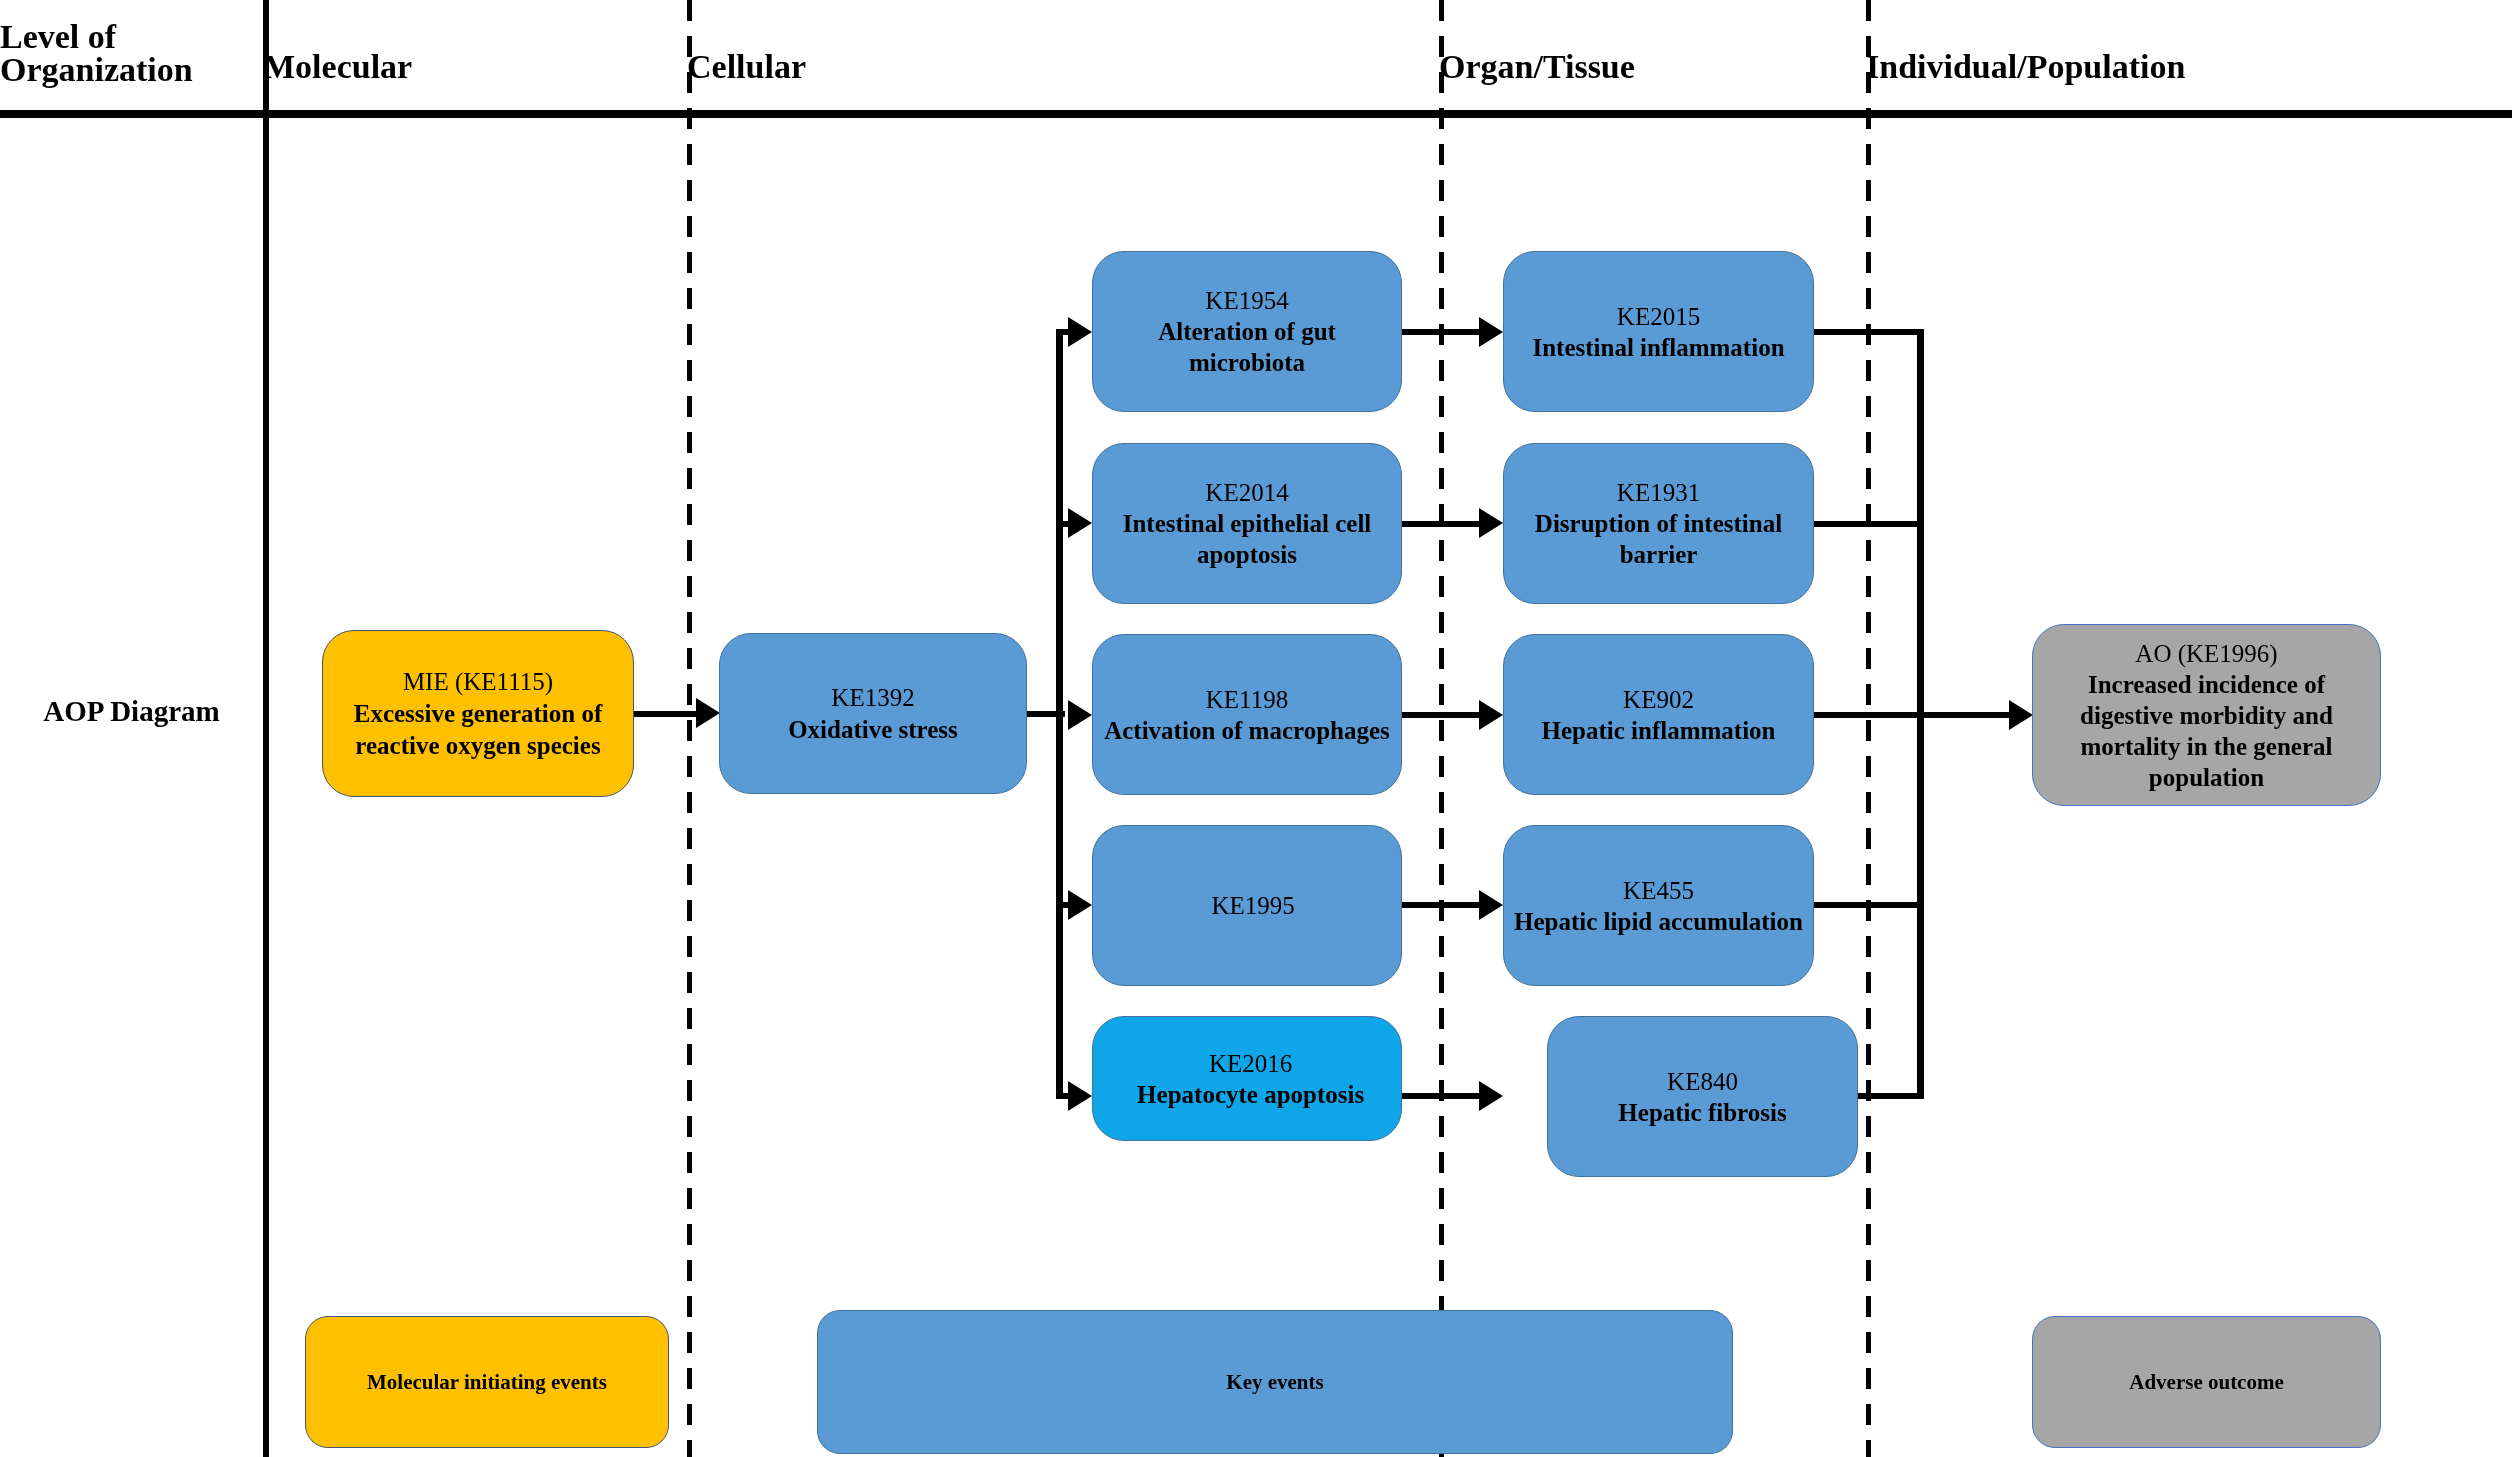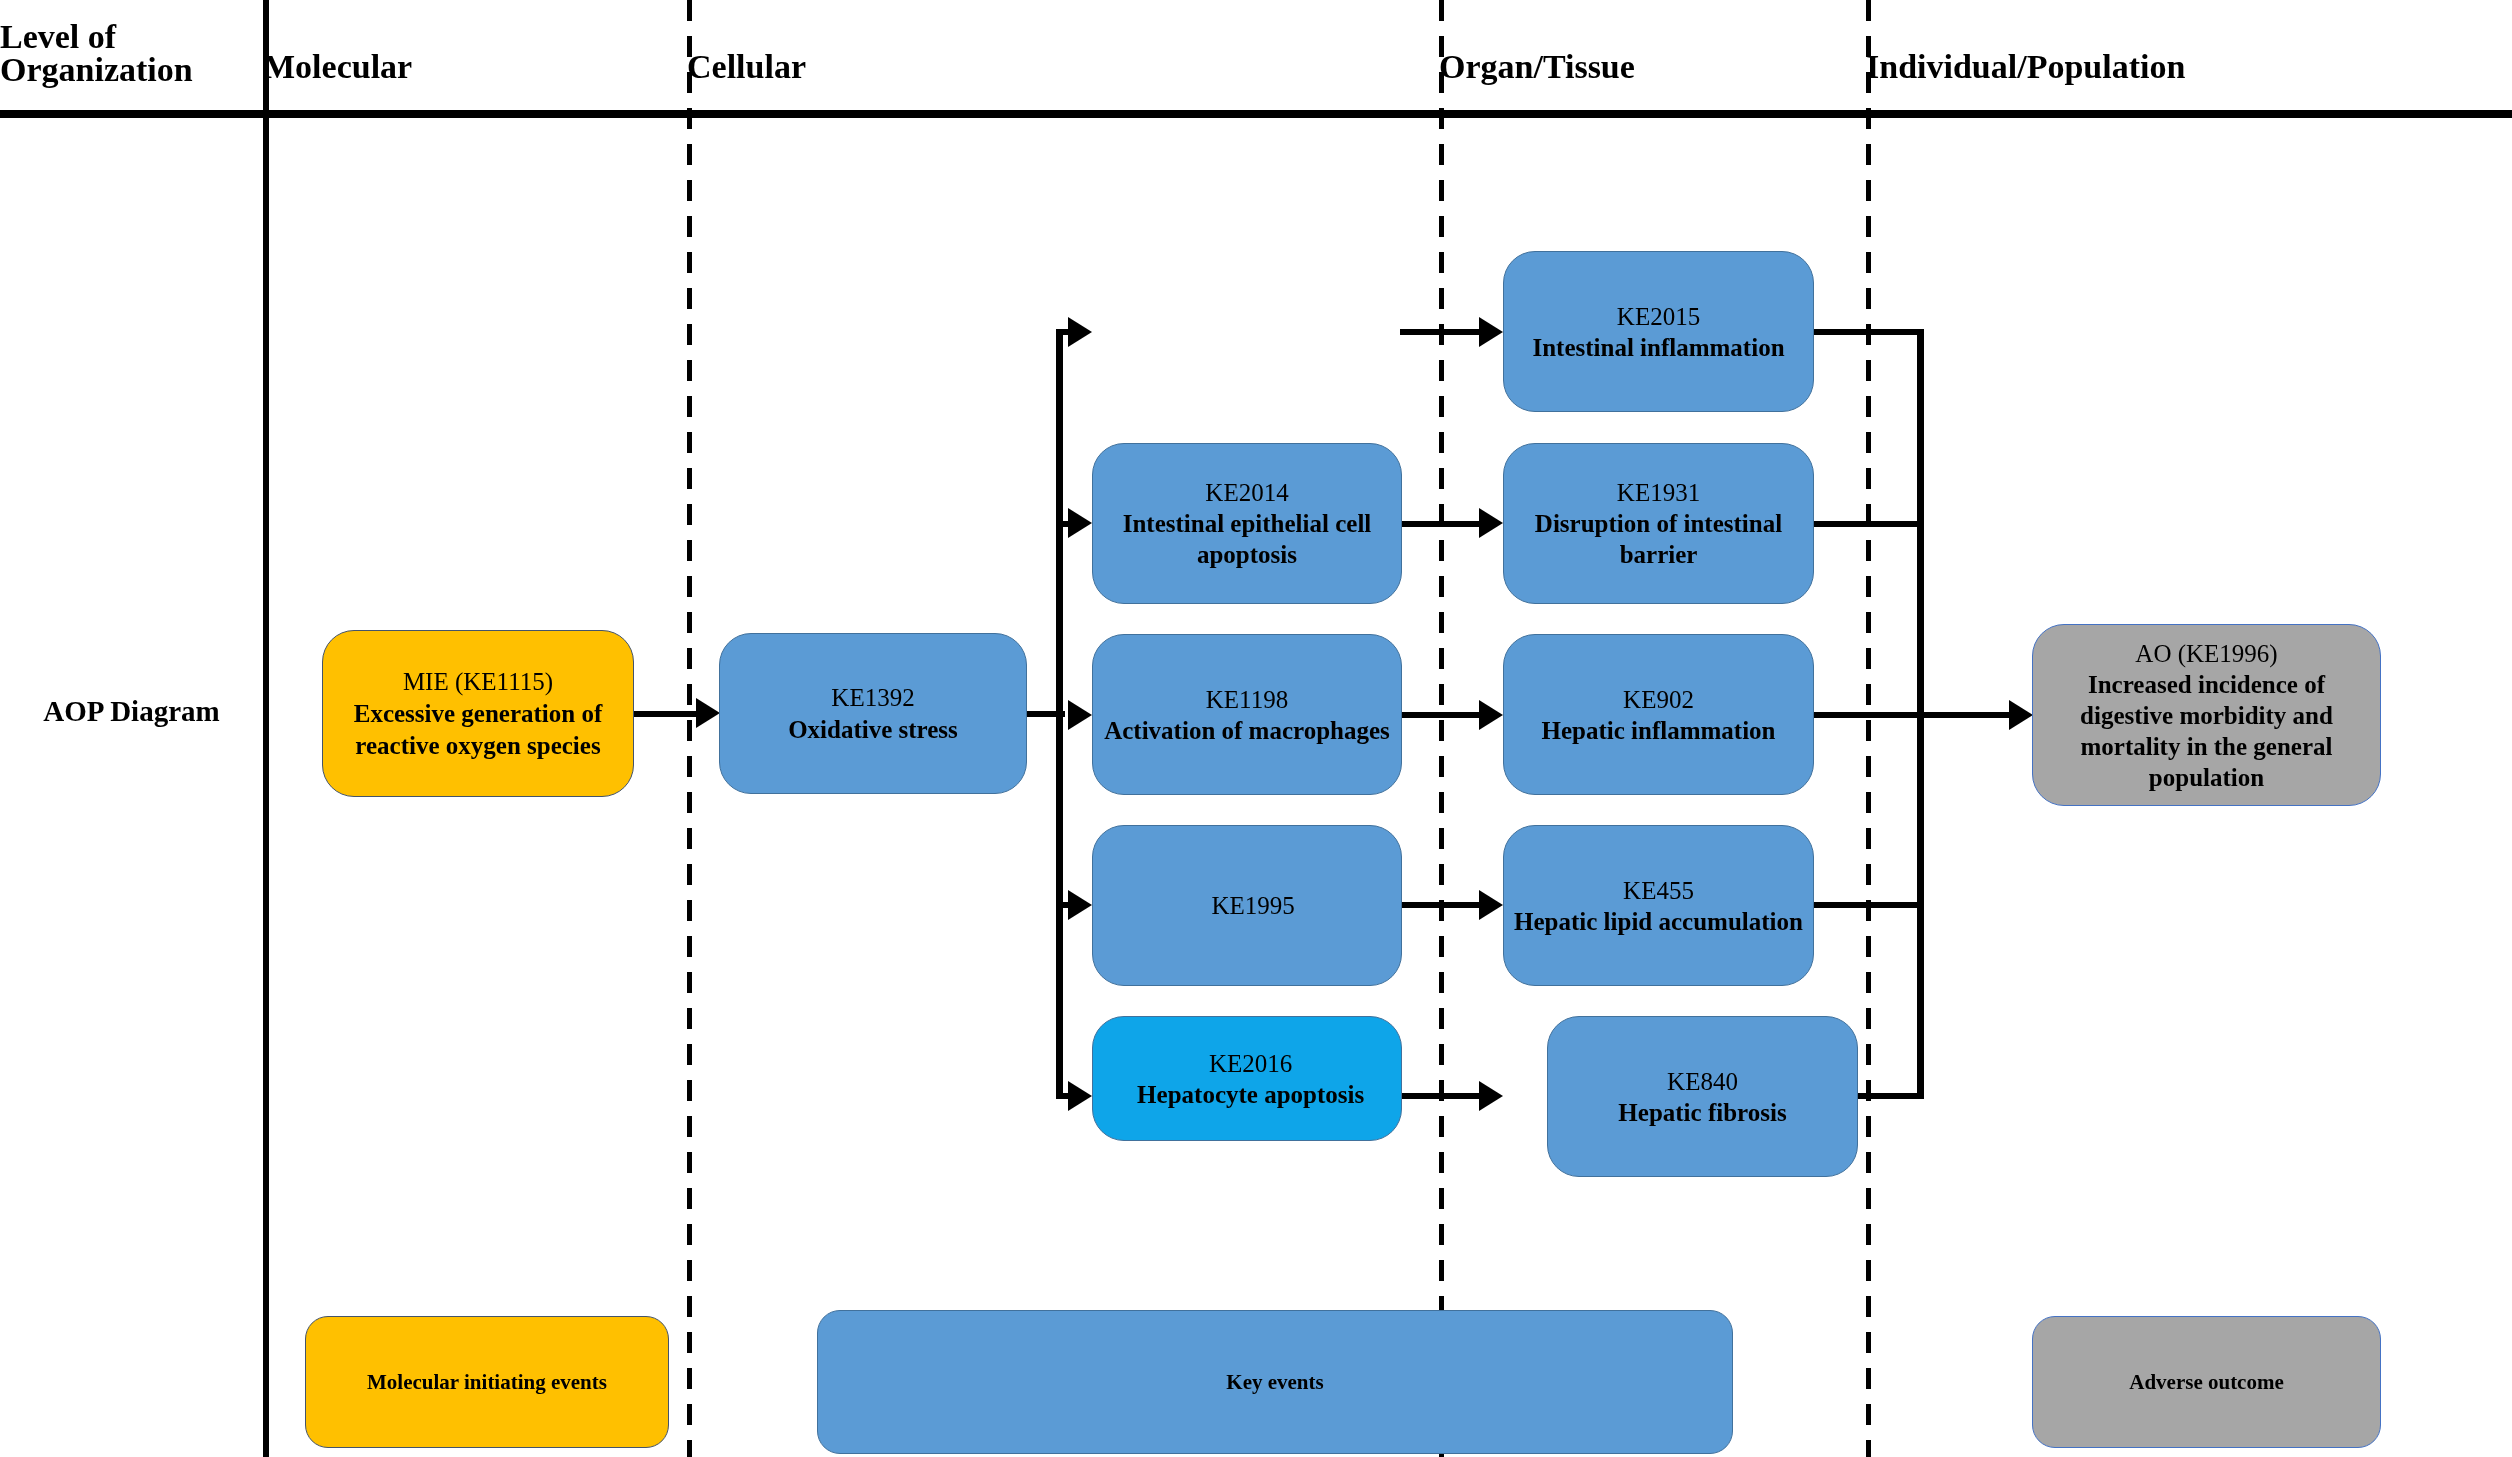--- a/index.html
+++ b/index.html
@@ -109,20 +109,24 @@
   <div class="node c-mie" style="left: 322px; top: 630px; width: 312px; height: 167px; background: rgb(255, 192, 0);">
     <div class="nid">MIE (KE1115)</div>
     <div class="nlabel">Excessive generation of reactive oxygen species</div>
   </div>
 
   <div class="node c-ke" style="left: 719px; top: 633px; width: 308px; height: 161px; background: rgb(91, 155, 213);">
     <div class="nid">KE1392</div>
     <div class="nlabel">Oxidative stress</div>
   </div>
 
+  <div class="node c-ke small-text" style="left: 1092px; top: 251px; width: 310px; height: 161px; background: rgb(91, 155, 213);">
+    <div class="nid">KE1954</div>
+    <div class="nlabel">Alteration of gut microbiota</div>
+  </div>
   <div class="node c-ke small-text" style="left: 1092px; top: 443px; width: 310px; height: 161px; background: rgb(91, 155, 213);">
     <div class="nid">KE2014</div>
     <div class="nlabel">Intestinal epithelial cell apoptosis</div>
   </div>
   <div class="node c-ke small-text" style="left: 1092px; top: 634px; width: 310px; height: 161px; background: rgb(91, 155, 213);">
     <div class="nid">KE1198</div>
     <div class="nlabel">Activation of macrophages</div>
   </div>
   <div class="node c-ke small-text" style="left: 1092px; top: 825px; width: 310px; height: 161px; background: rgb(91, 155, 213); padding-left: 20px;">
     <div class="nid">KE1995</div>

